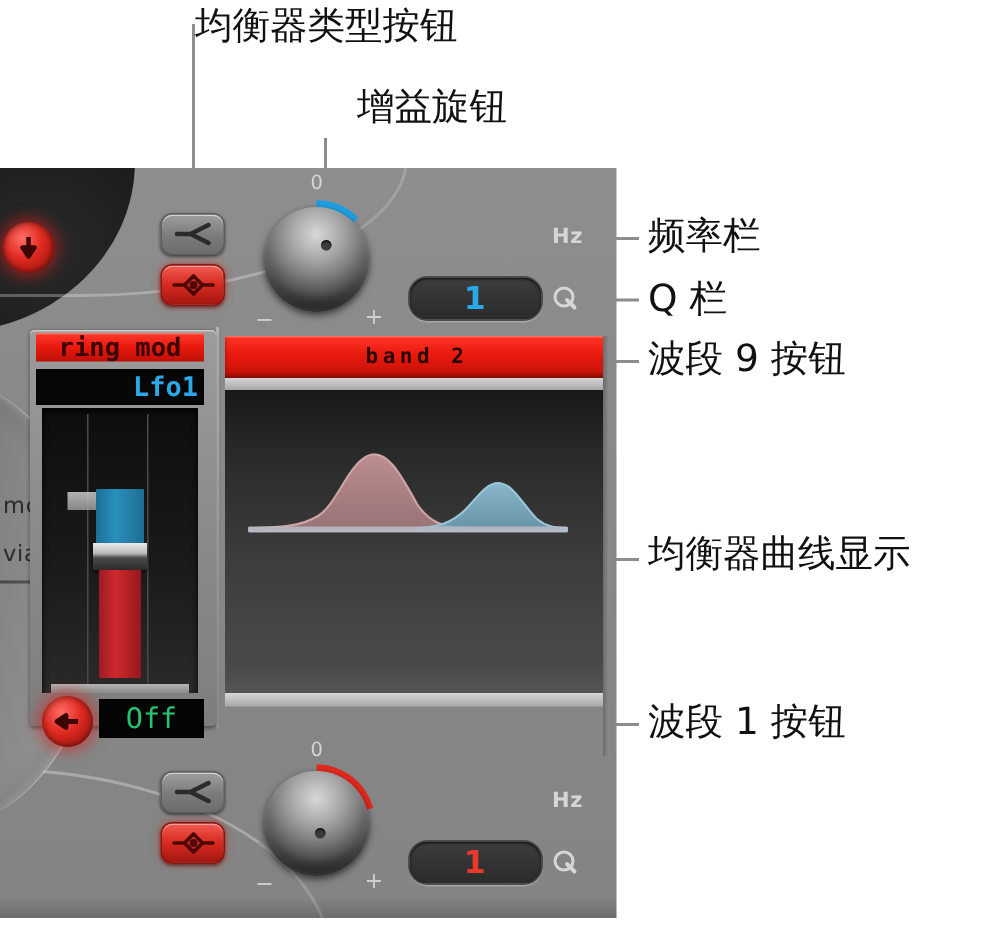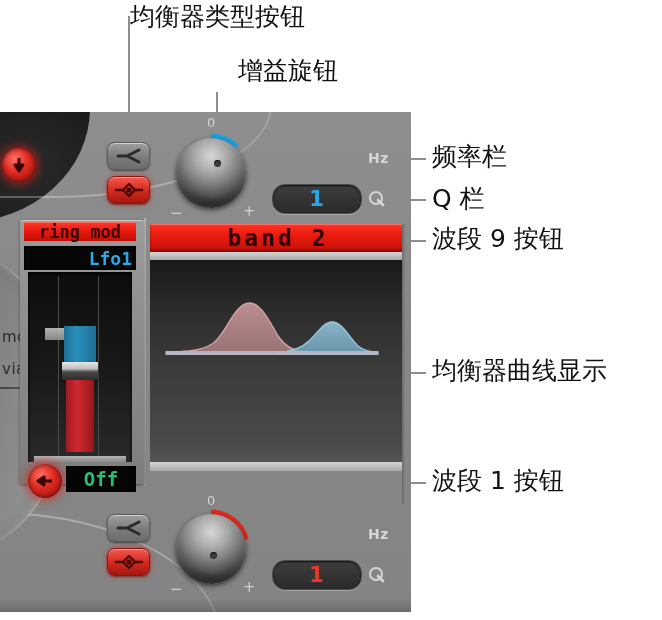--- a/index.html
+++ b/index.html
@@ -167,21 +167,21 @@
     font-size:14px; font-weight:bold; letter-spacing:.5px;
   }
 
   
   .band-btn {
     position:absolute;
     background: linear-gradient(180deg,#ff3326 0%, #e81a0e 45%, #c21008 100%);
     color: #2a0300;
     font-family: "DejaVu Sans Mono", "Liberation Mono", monospace;
     font-weight: bold;
-    font-size: 23px;
+    font-size: 14px;
     letter-spacing: 3px;
     display:flex; align-items:center; justify-content:center;
     box-shadow: inset 0 1px 0 rgba(255,255,255,.3), inset 0 -2px 3px rgba(0,0,0,.35);
   }
 
   
   .eq-display {
     position:absolute;
     background: linear-gradient(180deg,#181818 0%, #2b2b2b 22%, #3d3d3d 55%, #4a4a4a 88%, #5a5a5a 100%);
     overflow:hidden;
@@ -214,21 +214,21 @@
     font-weight:bold; font-size:18px;
     display:flex; align-items:center; justify-content:flex-end;
     padding-right:4px; box-sizing:border-box;
     box-shadow: inset 0 1px 3px rgba(0,0,0,.9);
     padding-left: 20px;
   }
   .off-readout {
     position:absolute; background:#050505;
     color:#24c271;
     font-family:"DejaVu Sans Mono","Liberation Mono",monospace;
-    font-weight:bold; font-size:19px;
+    font-weight:normal; font-size:19px;
     display:flex; align-items:center; justify-content:center;
     box-shadow: inset 0 1px 3px rgba(0,0,0,.9);
   }
   .slider-well {
     position:absolute;
     background: linear-gradient(180deg,#0d0d0d 0%, #1a1a1a 55%, #2a2a2a 100%);
     box-shadow: inset 0 2px 4px rgba(0,0,0,.9);
   }
   .slider-tick { position:absolute; width:1px; background:#4a4a4a; }
   .slider-bar-blue {
@@ -271,21 +271,21 @@
 <div class="leader-h" style="left:408px; top:199px; width:18px;"></div>
 <div class="leader-h" style="left:408px; top:240px; width:18px;"></div>
 <div class="leader-h" style="left:408px; top:372px; width:18px;"></div>
 <div class="leader-h" style="left:408px; top:482px; width:18px;"></div>
 
 <div class="anno" style="left:130px; top:4px;">均衡器类型按钮</div>
 <div class="anno" style="left:218px; top:58px;margin-left:20px;">增益旋钮</div>
 <div class="anno" style="left:432px; top:144px;">频率栏</div>
 <div class="anno" style="left:432px; top:186px;">Q 栏</div>
 <div class="anno" style="left:432px; top:226px;">波段 9 按钮</div>
-<div class="anno" style="left:432px; top:358px;">均衡器曲线显示</div>
+<div class="anno" style="left:432px; top:358px;font-family:Liberation Mono, monospace;">均衡器曲线显示</div>
 <div class="anno" style="left:432px; top:468px;">波段 1 按钮</div>
 
 <div id="plugin-panel">
 
   <div class="dial-body-top"></div>
   <div class="bezel-arc-top"></div>
   <div class="bezel-arc-bottom"></div>
 
   <div class="mod-disc"></div>
   <div class="mod-disc-hl"></div>

